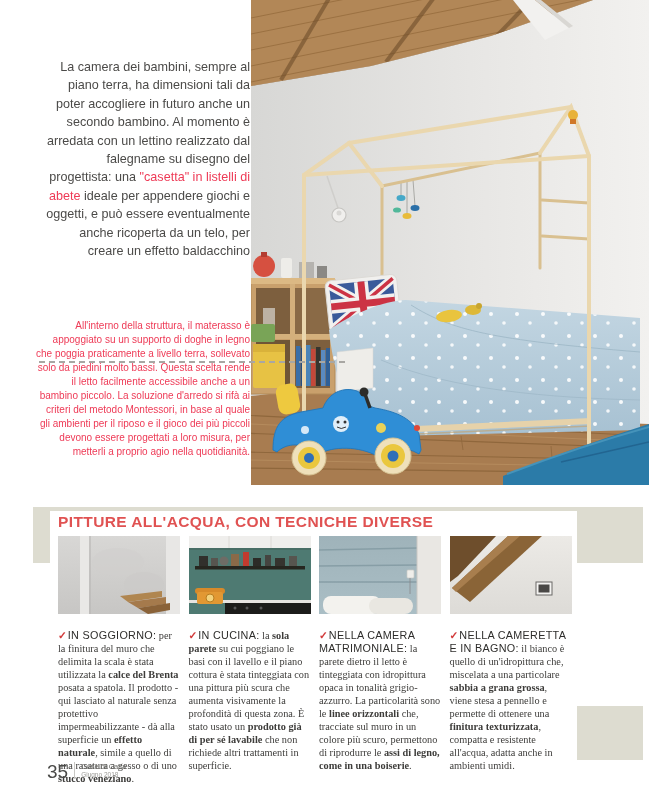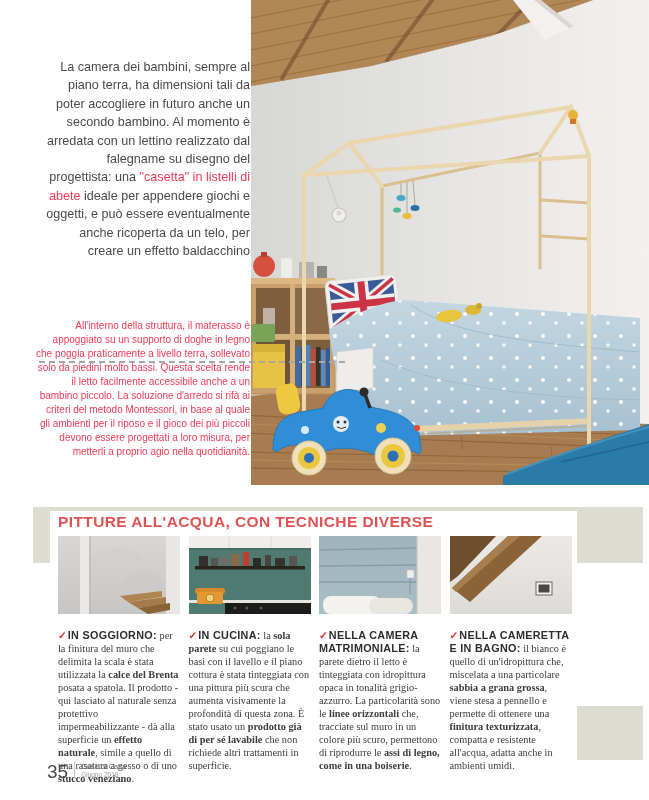--- a/index.html
+++ b/index.html
@@ -35,21 +35,21 @@
   .card{position:absolute;left:50px;top:511px;width:527px;height:231px;background:#ffffff;}
   .card-title{position:absolute;left:8px;top:2px;font-weight:bold;font-size:15.5px;
               letter-spacing:.4px;color:var(--accent);font-variant:small-caps;}
   .photo-row{position:absolute;left:8px;top:25px;display:flex;gap:8.5px;}
   .photo-row figure{margin:0;width:122px;height:78px;overflow:hidden;}
   .photo-row svg{display:block;width:100%;height:100%;}
   .col-row{position:absolute;left:8px;top:108px;display:flex;gap:8.5px;}
   .col{width:122px;font-family:"Liberation Serif",serif;font-size:10.3px;line-height:13px;
        color:#3d3c3a;}
   .seg-b{font-weight:bold;}
-  .seg-h{font-family:"Liberation Sans",sans-serif;font-weight:bold;font-size:10.8px;
+  .seg-h{font-family:"Liberation Sans",sans-serif;font-weight:normal;font-size:10.8px;
          letter-spacing:.3px;color:#2e2d2b;}
   .seg-check{font-family:"Liberation Sans",sans-serif;font-weight:bold;font-size:10.5px;
              color:var(--check);padding-right:1px;}
 
   .footer{position:absolute;left:47px;top:762px;display:flex;align-items:flex-start;}
   .page-number{font-size:19px;color:#4a4a48;line-height:20px;}
   .footer-meta{margin-left:6px;padding-left:6px;border-left:1px solid #c9c8c4;}
   .magazine-name{font-size:7.5px;color:#6a6a66;line-height:9px;}
   .issue{font-size:6.5px;color:#9b9a96;line-height:8px;}
 </style>

